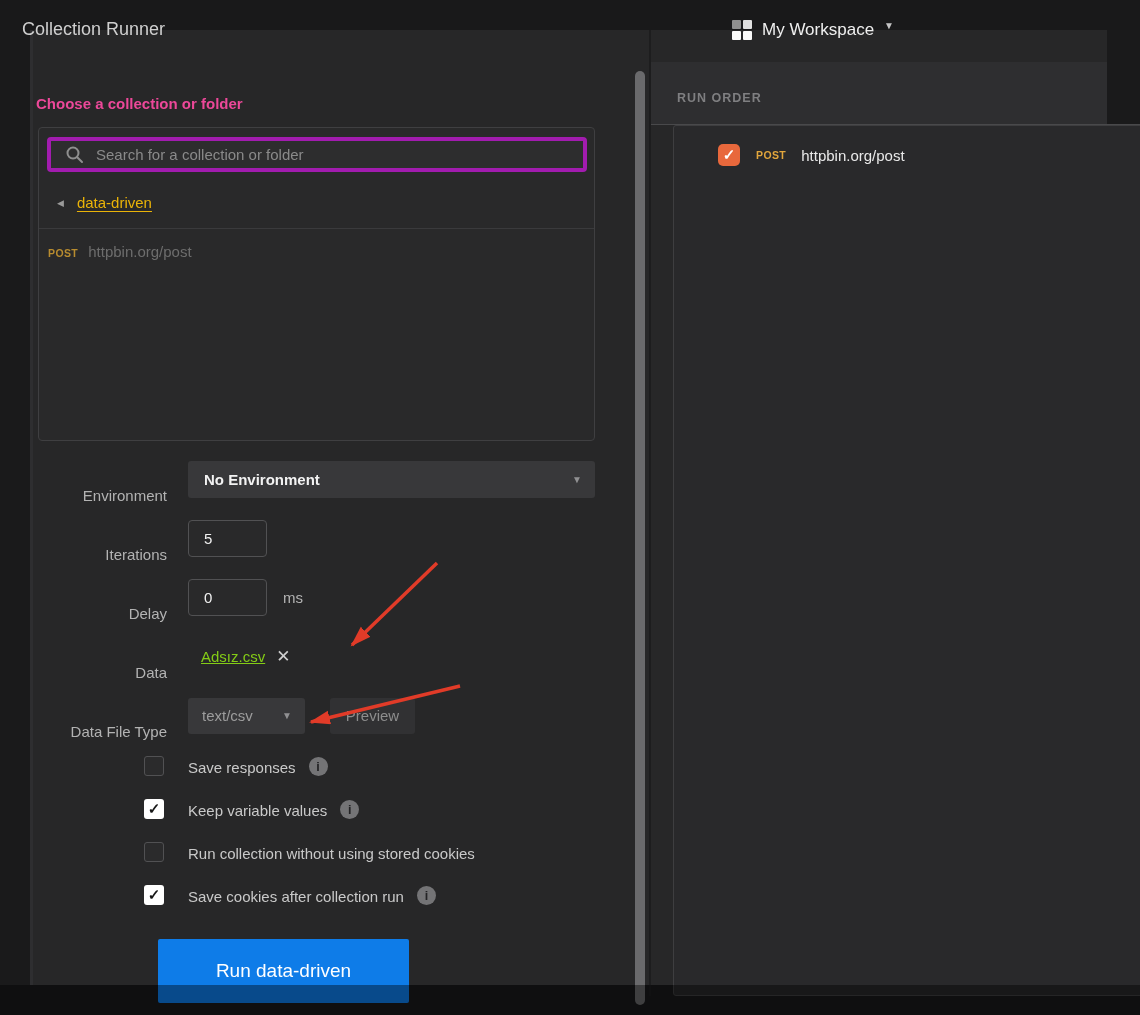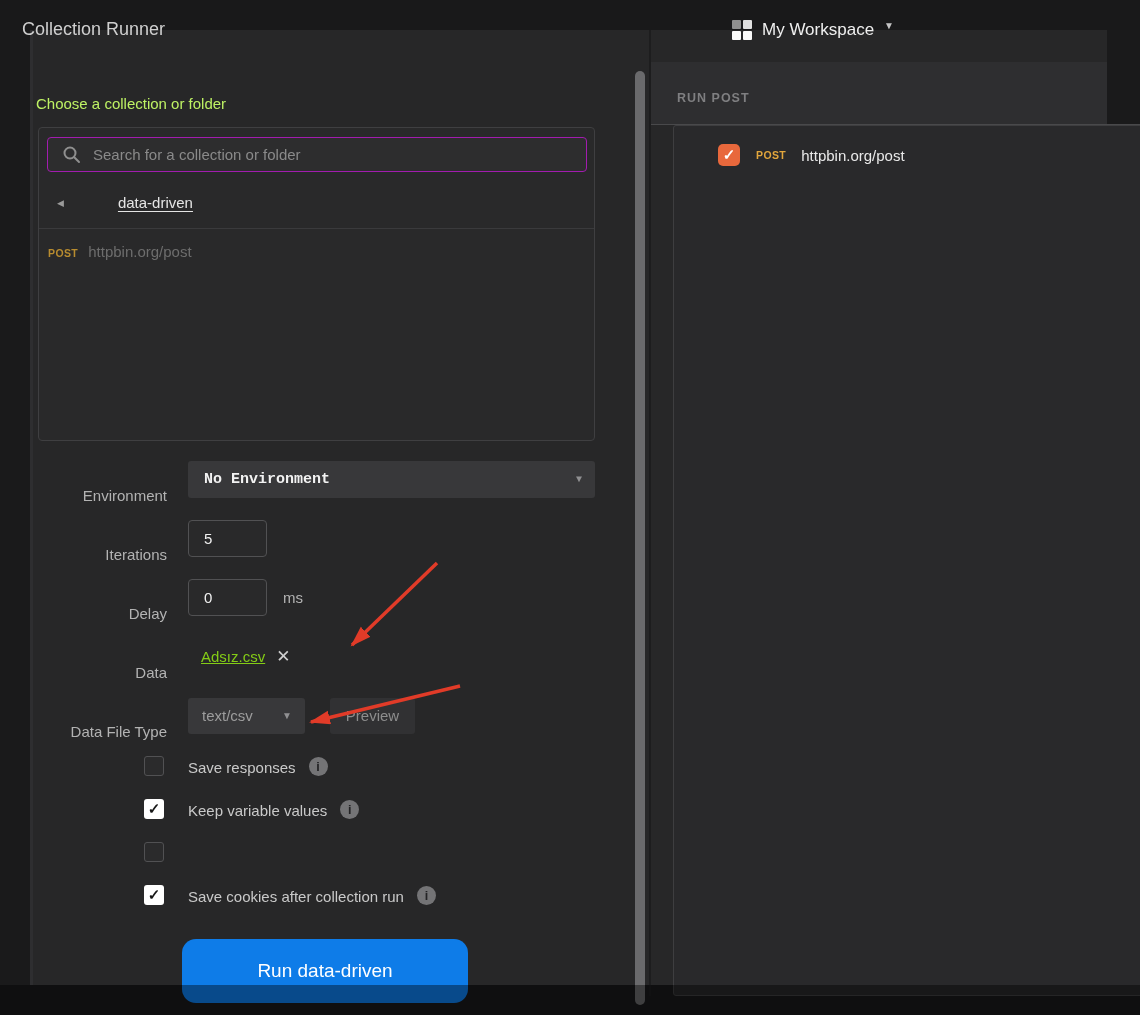--- a/index.html
+++ b/index.html
@@ -20,49 +20,49 @@
   #ws-grid { display:grid; grid-template-columns:9px 9px; grid-template-rows:9px 9px; gap:2px; }
   #ws-grid i { display:block; border-radius:1px; }
   #ws-grid i:nth-child(1){ background:#8f8f8f; }
   #ws-grid i:nth-child(2){ background:#e0e0e0; }
   #ws-grid i:nth-child(3){ background:#fafafa; }
   #ws-grid i:nth-child(4){ background:#fafafa; }
   #workspace .ws-label { font-size:17px; color:#efefef; }
   #workspace .caret { font-size:10px; color:#c5c5c5; }
 
   
-  #section-label { left:36px; top:95px; font-size:15px; color:#bef264; }
+  #section-label { left:36px; top:95px; font-size:15px; color:#ec4899;font-weight:bold; }
   #collection-box { left:38px; top:127px; width:557px; height:314px;
     background:#29292a; border:1px solid #3f3f41; border-radius:4px; }
   #search-box { position:absolute; left:8px; top:9px; width:540px; height:35px;
-    background:#2d2d2e; border:1px solid #a21caf; border-radius:4px;
+    background:#2d2d2e; border:4px solid #a21caf; border-radius:4px;
     display:flex; align-items:center; }
   #search-box svg { margin-left:14px; }
   #search-input { flex:1; margin-left:12px; margin-right:10px; background:transparent;
     border:none; outline:none; font-size:15px; color:#cfcfcf;
     font-family:"Liberation Sans",sans-serif; }
   #search-input::placeholder { color:#8a8a8a; opacity:1; }
   #breadcrumb { position:absolute; left:18px; top:66px; display:flex; align-items:center; gap:13px; }
   #breadcrumb .back { font-size:9px; color:#9a9a9a; }
-  #breadcrumb a { font-size:15px; color:#e5e5e5; text-decoration:underline; text-underline-offset:3px;margin-left:41px; }
+  #breadcrumb a { font-size:15px; color:#eab308; text-decoration:underline; text-underline-offset:3px; }
   #list-divider { position:absolute; left:0; top:100px; width:100%; height:1px; background:#3a3a3c; }
   #request-row { position:absolute; left:9px; top:115px; display:flex; align-items:baseline; }
   .method { font-size:10.5px; font-weight:bold; letter-spacing:.4px; }
   #request-row .method { color:#b88c2f; }
   #request-row .url { margin-left:10px; font-size:15px; color:#6d6d6d; }
 
   
   .form-row { position:absolute; left:36px; width:600px; height:37px;
     display:flex; align-items:center; }
   .form-row .flabel { width:131px; text-align:right; margin-right:21px;
     font-size:15px; color:#b3b3b3; flex:none;margin-top:32px; }
   .select { background:#38383a; border-radius:3px; height:37px;
     display:flex; align-items:center; }
   .select .sel-caret { margin-left:auto; margin-right:13px; font-size:10px; color:#909092; }
-  #env-select { width:407px;font-family:Liberation Mono, monospace; }
+  #env-select { width:407px; }
   #env-select .sel-value { margin-left:16px; font-size:15px; font-weight:bold; color:#f2f2f2; }
   .num-input { width:79px; height:37px; background:#29292a; border:1px solid #515153;
     border-radius:4px; color:#f0f0f0; font-size:15px; padding-left:15px; outline:none;
     font-family:"Liberation Sans",sans-serif; }
   .unit { margin-left:16px; font-size:15px; color:#b3b3b3; }
   #select-file-btn { width:158px; height:37px; background:#343436; border:1px solid #505052;
     border-radius:4px; color:#9d9d9d; font-size:15px; }
   #data-file-name { margin-left:13px; font-size:15px; color:#84cc16;text-decoration:underline; }
   #clear-file { margin-left:11px; font-size:17px; color:#cfcfcf; line-height:1; }
   #type-select { width:117px; height:36px; }
@@ -74,22 +74,22 @@
   .cb-row { position:absolute; left:144px; height:22px; display:flex; align-items:flex-end; }
   .cb { width:20px; height:20px; border-radius:3px; flex:none;
     display:flex; align-items:center; justify-content:center; }
   .cb.unchecked { background:#2b2b2c; border:1.5px solid #515153; }
   .cb.checked { background:#ffffff; color:#161616; font-size:15px; font-weight:bold; }
   .cb-row .cb-label { margin-left:24px; font-size:15px; color:#c9c9c9; }
   .info-icon { margin-left:13px; width:19px; height:19px; border-radius:50%;
     background:#747476; color:#232325; font-size:12.5px; font-weight:bold;
     display:flex; align-items:center; justify-content:center; font-style:normal; }
 
-  #run-btn { left:182px; top:939px; width:286px; height:64px; background:#0e7ce8;
-    border:none; border-radius:14px; color:#ffffff; font-size:19px; z-index:10;
+  #run-btn { left:158px; top:939px; width:251px; height:64px; background:#0e7ce8;
+    border:none; border-radius:2px; color:#ffffff; font-size:19px; z-index:10;
     font-family:"Liberation Sans",sans-serif; }
 
   
   #panel-divider { left:649px; top:30px; width:2px; height:966px; background:#1d1d1e; }
   #scrollbar { left:635px; top:71px; width:10px; height:934px; background:#6a6a6c;
     border-radius:5px; z-index:20; }
 
   
   #run-order-band { left:651px; top:62px; width:456px; height:62px; background:#2e2e30; }
   #run-order-line { left:651px; top:124px; width:489px; height:1px; background:#49494b; }
@@ -191,32 +191,33 @@
     <span class="cb-label">Save responses</span>
     <span class="info-icon">i</span>
   </div>
   <div class="cb-row" style="top:797px">
     <span class="cb checked">✓</span>
     <span class="cb-label">Keep variable values</span>
     <span class="info-icon">i</span>
   </div>
   <div class="cb-row" style="top:840px">
     <span class="cb unchecked"></span>
+    <span class="cb-label">Run collection without using stored cookies</span>
   </div>
   <div class="cb-row" style="top:883px">
     <span class="cb checked">✓</span>
     <span class="cb-label">Save cookies after collection run</span>
     <span class="info-icon">i</span>
   </div>
 
   <button class="abs" id="run-btn">Run data-driven</button>
 
   <div class="abs" id="scrollbar"></div>
 
-  <div class="abs" id="run-order-title">RUN POST</div>
+  <div class="abs" id="run-order-title">RUN ORDER</div>
   <div class="abs" id="run-order-box">
     <div id="run-order-item">
       <span class="cb orange">✓</span>
       <span class="method">POST</span>
       <span class="url">httpbin.org/post</span>
     </div>
   </div>
 
   <div class="abs" id="bottom-shade"></div>
 

